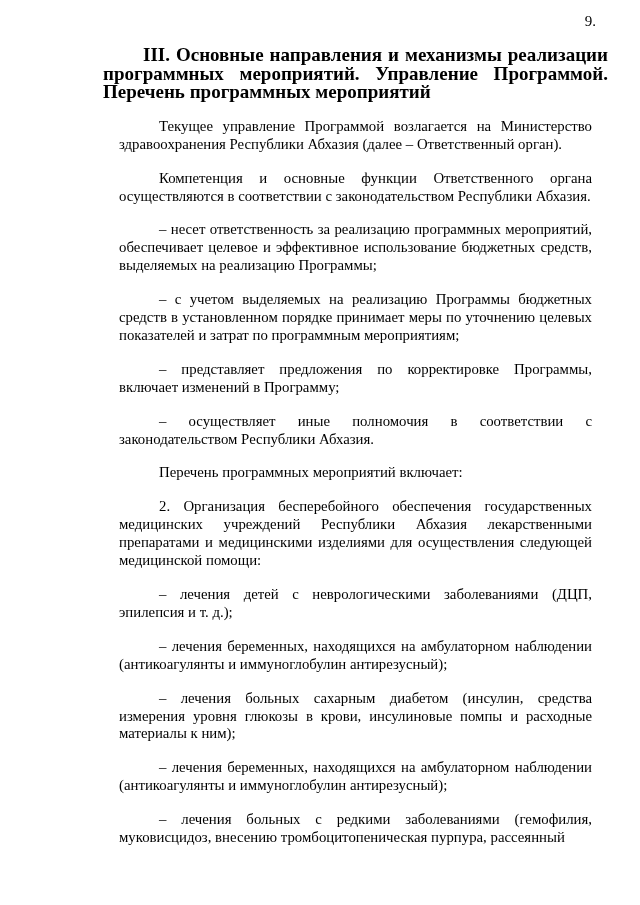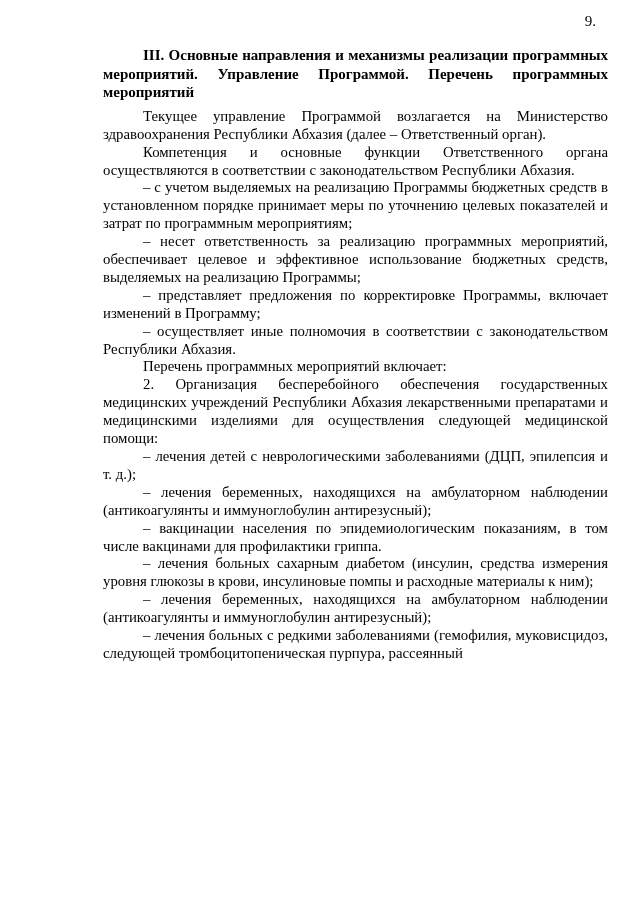--- a/index.html
+++ b/index.html
@@ -22,48 +22,47 @@
   }
   .page-number {
     position: absolute;
     top: 12px;
     right: 44px;
     font-size: 15px;
     line-height: 18px;
   }
   .doc-title {
     font-weight: bold;
-    font-size: 15px;
+    font-size: 19px;
     line-height: 18.6px;
     text-align: justify;
     text-indent: 40px;
     margin: 0 0 6px 0;
   }
   .para {
-    margin: 0;
+    margin: 16px;
     text-align: justify;
     text-indent: 40px;
     hyphens: none;
   }
 </style>
 </head>
 <body>
 
 <div class="page">
   <div class="page-number">9.</div>
 
   <h1 class="doc-title">III. Основные направления и механизмы реализации программных мероприятий. Управление Программой. Перечень программных мероприятий</h1>
 
   <p class="para">Текущее управление Программой возлагается на Министерство здравоохранения Республики Абхазия (далее – Ответственный орган).</p>
   <p class="para">Компетенция и основные функции Ответственного органа осуществляются в соответствии с законодательством Республики Абхазия.</p>
+  <p class="para">– несет ответственность за реализацию программных мероприятий, обеспечивает целевое и эффективное использование бюджетных средств, выделяемых на реализацию Программы;</p>
   <p class="para">– с учетом выделяемых на реализацию Программы бюджетных средств в установленном порядке принимает меры по уточнению целевых показателей и затрат по программным мероприятиям;</p>
-  <p class="para">– несет ответственность за реализацию программных мероприятий, обеспечивает целевое и эффективное использование бюджетных средств, выделяемых на реализацию Программы;</p>
   <p class="para">– представляет предложения по корректировке Программы, включает изменений в Программу;</p>
   <p class="para">– осуществляет иные полномочия в соответствии с законодательством Республики Абхазия.</p>
   <p class="para">Перечень программных мероприятий включает:</p>
   <p class="para">2. Организация бесперебойного обеспечения государственных медицинских учреждений Республики Абхазия лекарственными препаратами и медицинскими изделиями для осуществления следующей медицинской помощи:</p>
   <p class="para">– лечения детей с неврологическими заболеваниями (ДЦП, эпилепсия и т. д.);</p>
   <p class="para">– лечения беременных, находящихся на амбулаторном наблюдении (антикоагулянты и иммуноглобулин антирезусный);</p>
-  <p class="para">– вакцинации населения по эпидемиологическим показаниям, в том числе вакцинами для профилактики гриппа.</p>
   <p class="para">– лечения больных сахарным диабетом (инсулин, средства измерения уровня глюкозы в крови, инсулиновые помпы и расходные материалы к ним);</p>
   <p class="para">– лечения беременных, находящихся на амбулаторном наблюдении (антикоагулянты и иммуноглобулин антирезусный);</p>
-  <p class="para">– лечения больных с редкими заболеваниями (гемофилия, муковисцидоз, следующей тромбоцитопеническая пурпура, рассеянный</p>
+  <p class="para">– лечения больных с редкими заболеваниями (гемофилия, муковисцидоз, внесению тромбоцитопеническая пурпура, рассеянный</p>
 </div>
 
 </body></html>

